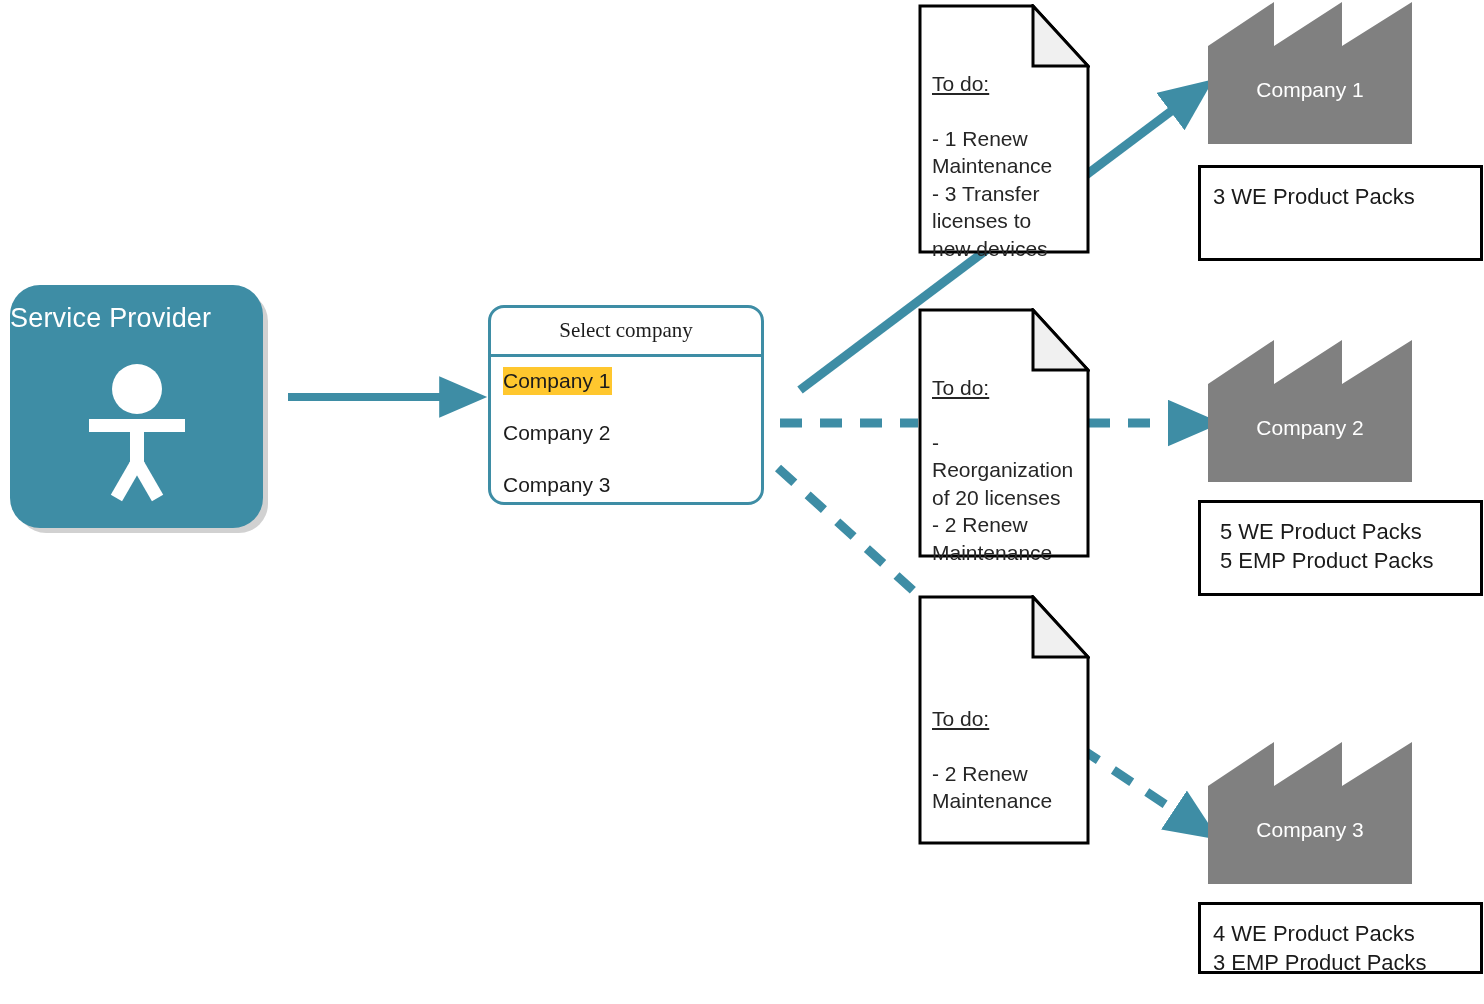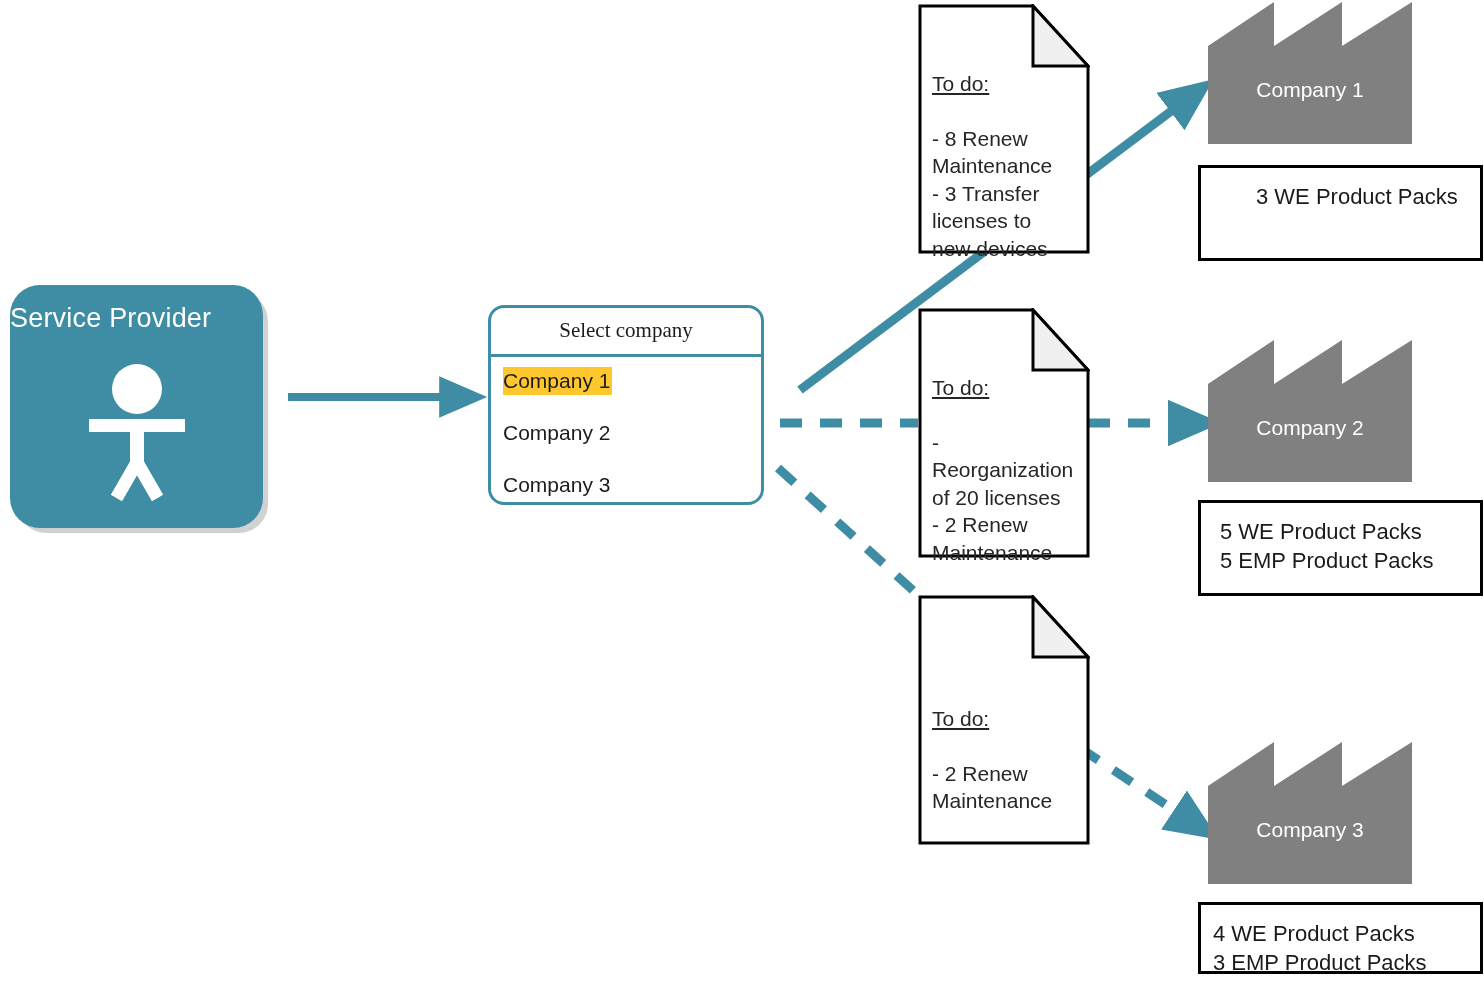--- a/index.html
+++ b/index.html
@@ -225,21 +225,21 @@
     </div>
   </div>
 
   <div class="note" style="left:918px; top:4px; width:172px; height:250px;">
     <svg width="172" height="250" viewBox="0 0 172 250">
       <path d="M2,2 L115,2 L170,62 L170,248 L2,248 Z" fill="#ffffff" stroke="#000000" stroke-width="3"></path>
       <path d="M115,2 L170,62 L115,62 Z" fill="#F0F0F0" stroke="#000000" stroke-width="3"></path>
     </svg>
     <div class="note-text" style="top:38px;">
       <span class="note-title">To do:</span>
-      <span class="note-body"> - 8  Renew
+      <span class="note-body"> - 1  Renew
 Maintenance
  - 3 Transfer
 licenses to
 new devices</span>
     </div>
   </div>
 
   <div class="note" style="left:918px; top:308px; width:172px; height:250px;">
     <svg width="172" height="250" viewBox="0 0 172 250">
       <path d="M2,2 L115,2 L170,62 L170,248 L2,248 Z" fill="#ffffff" stroke="#000000" stroke-width="3"></path>
@@ -266,21 +266,21 @@
 Maintenance</span>
     </div>
   </div>
 
   <div class="factory" style="left:1208px; top:2px;">
     <svg width="204" height="142" viewBox="0 0 204 142">
       <path d="M0,44 L66,0 L66,44 L134,0 L134,44 L204,0 L204,142 L0,142 Z" fill="#808080"></path>
     </svg>
     <div class="factory-label" style="top:76px;">Company 1</div>
   </div>
-  <div class="packs-box" style="left:1198px; top:165px; height:96px;padding-left:43px;">
+  <div class="packs-box" style="left:1198px; top:165px; height:96px;">
     <div class="packs-line first">3 WE Product Packs</div>
   </div>
 
   <div class="factory" style="left:1208px; top:340px;">
     <svg width="204" height="142" viewBox="0 0 204 142">
       <path d="M0,44 L66,0 L66,44 L134,0 L134,44 L204,0 L204,142 L0,142 Z" fill="#808080"></path>
     </svg>
     <div class="factory-label" style="top:76px;">Company 2</div>
   </div>
   <div class="packs-box" style="left:1198px; top:500px; height:96px;padding-left:7px;">

